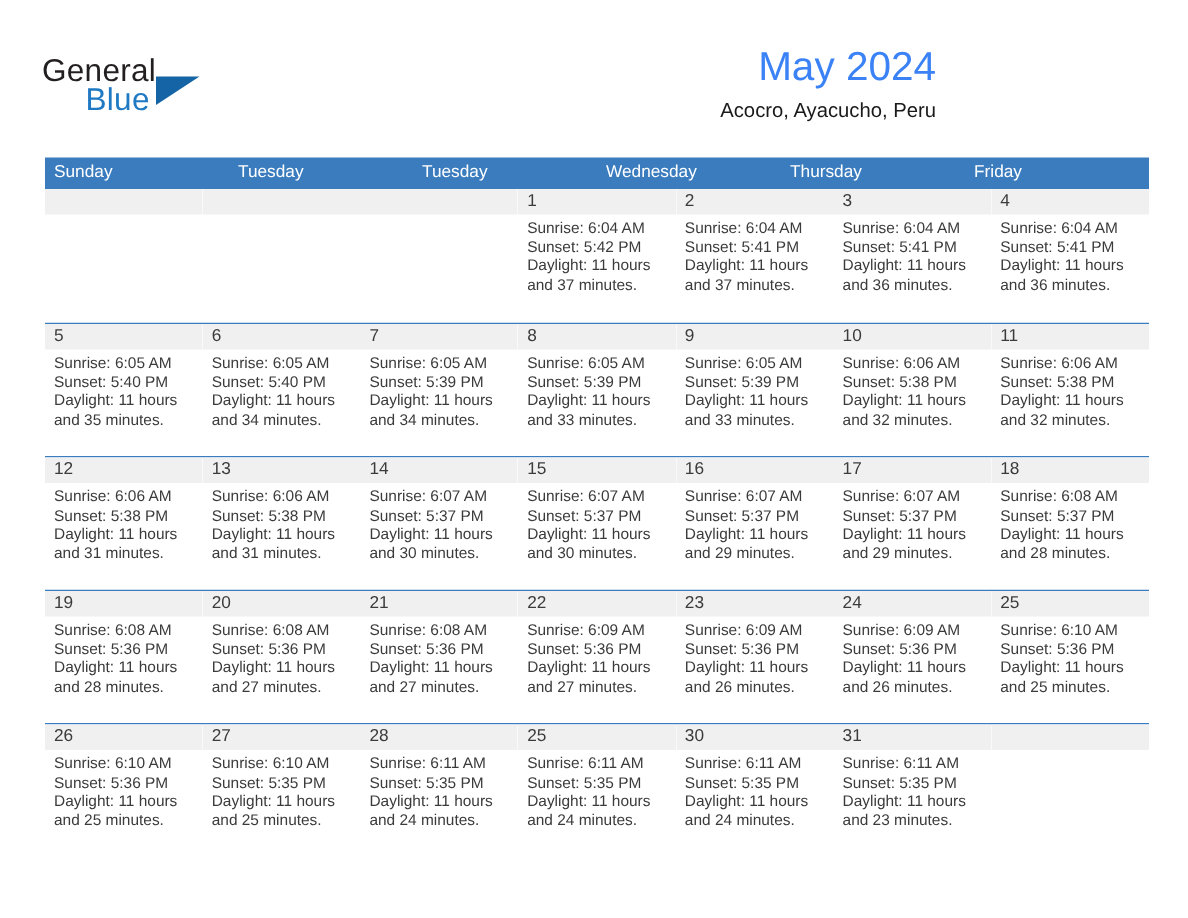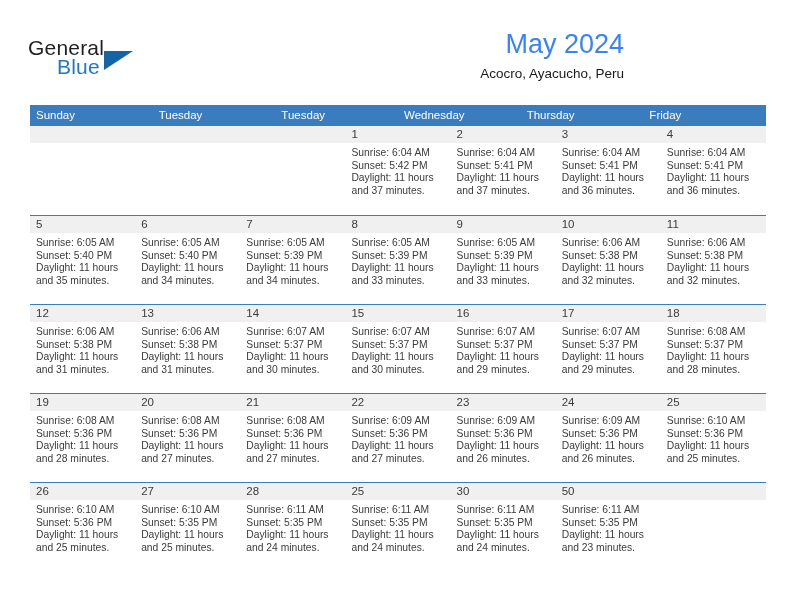--- a/index.html
+++ b/index.html
@@ -457,21 +457,21 @@
           <div class="cell">
             <div class="cell-date">30</div>
             <div class="cell-body">
               <div>Sunrise: 6:11 AM</div>
               <div>Sunset: 5:35 PM</div>
               <div>Daylight: 11 hours</div>
               <div>and 24 minutes.</div>
             </div>
           </div>
           <div class="cell">
-            <div class="cell-date">50</div>
+            <div class="cell-date">31</div>
             <div class="cell-body">
               <div>Sunrise: 6:11 AM</div>
               <div>Sunset: 5:35 PM</div>
               <div>Daylight: 11 hours</div>
               <div>and 23 minutes.</div>
             </div>
           </div>
           <div class="cell empty">
             <div class="cell-date"></div>
           </div>

